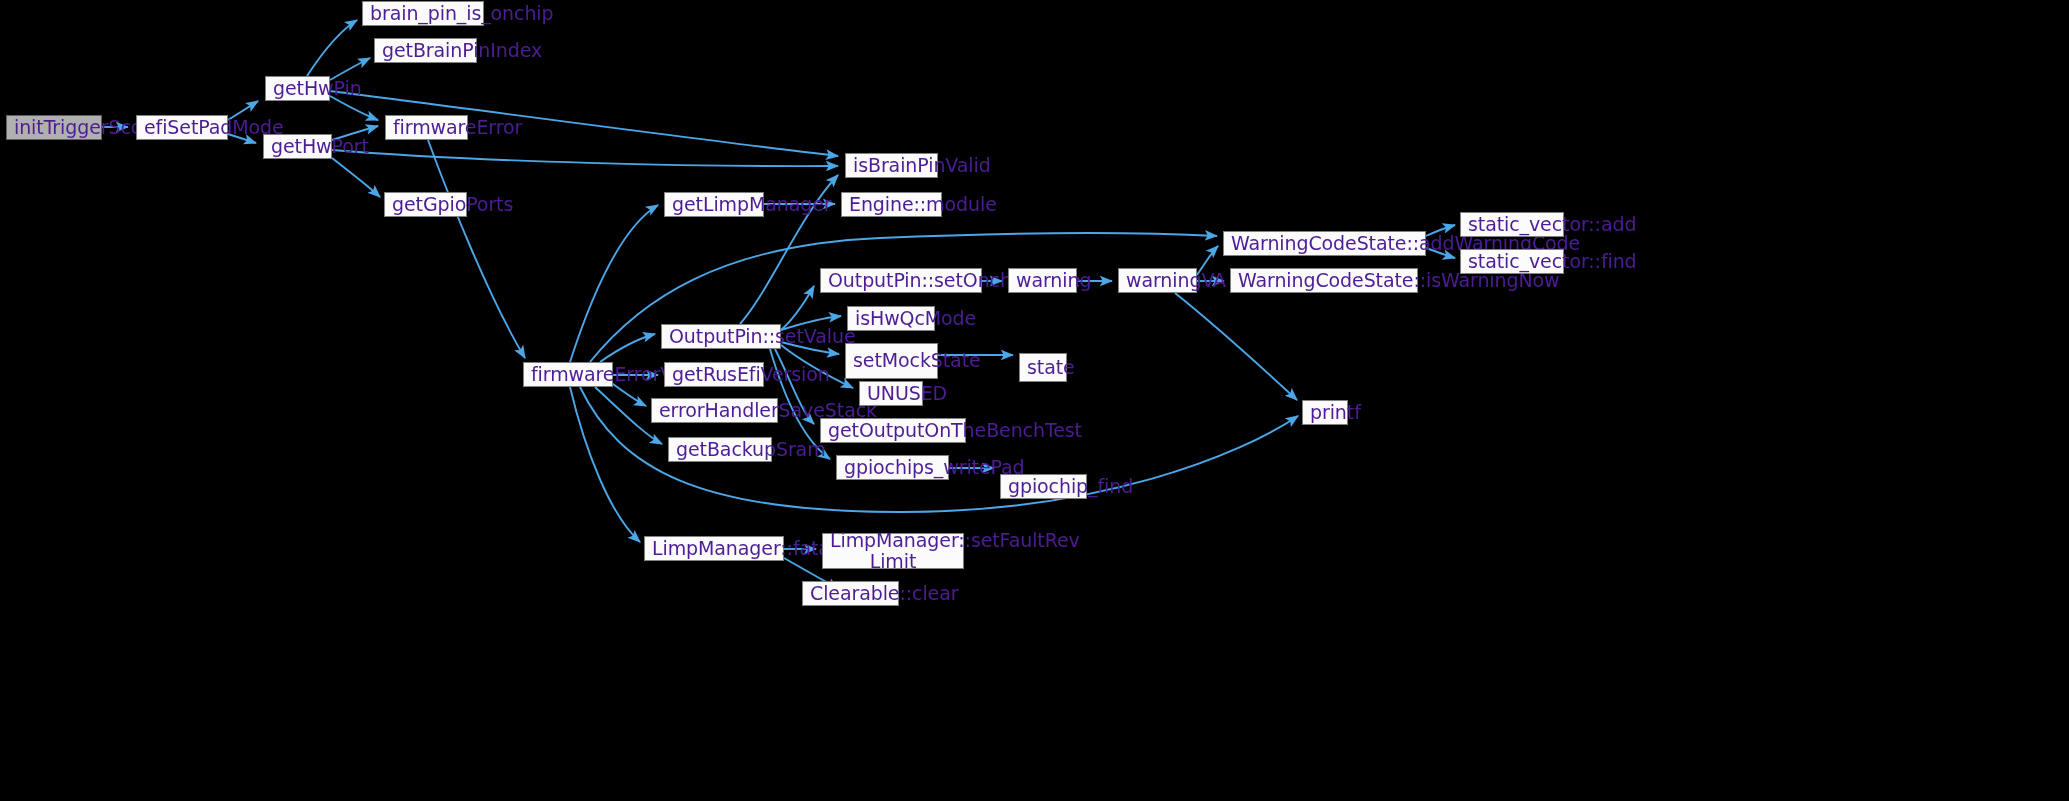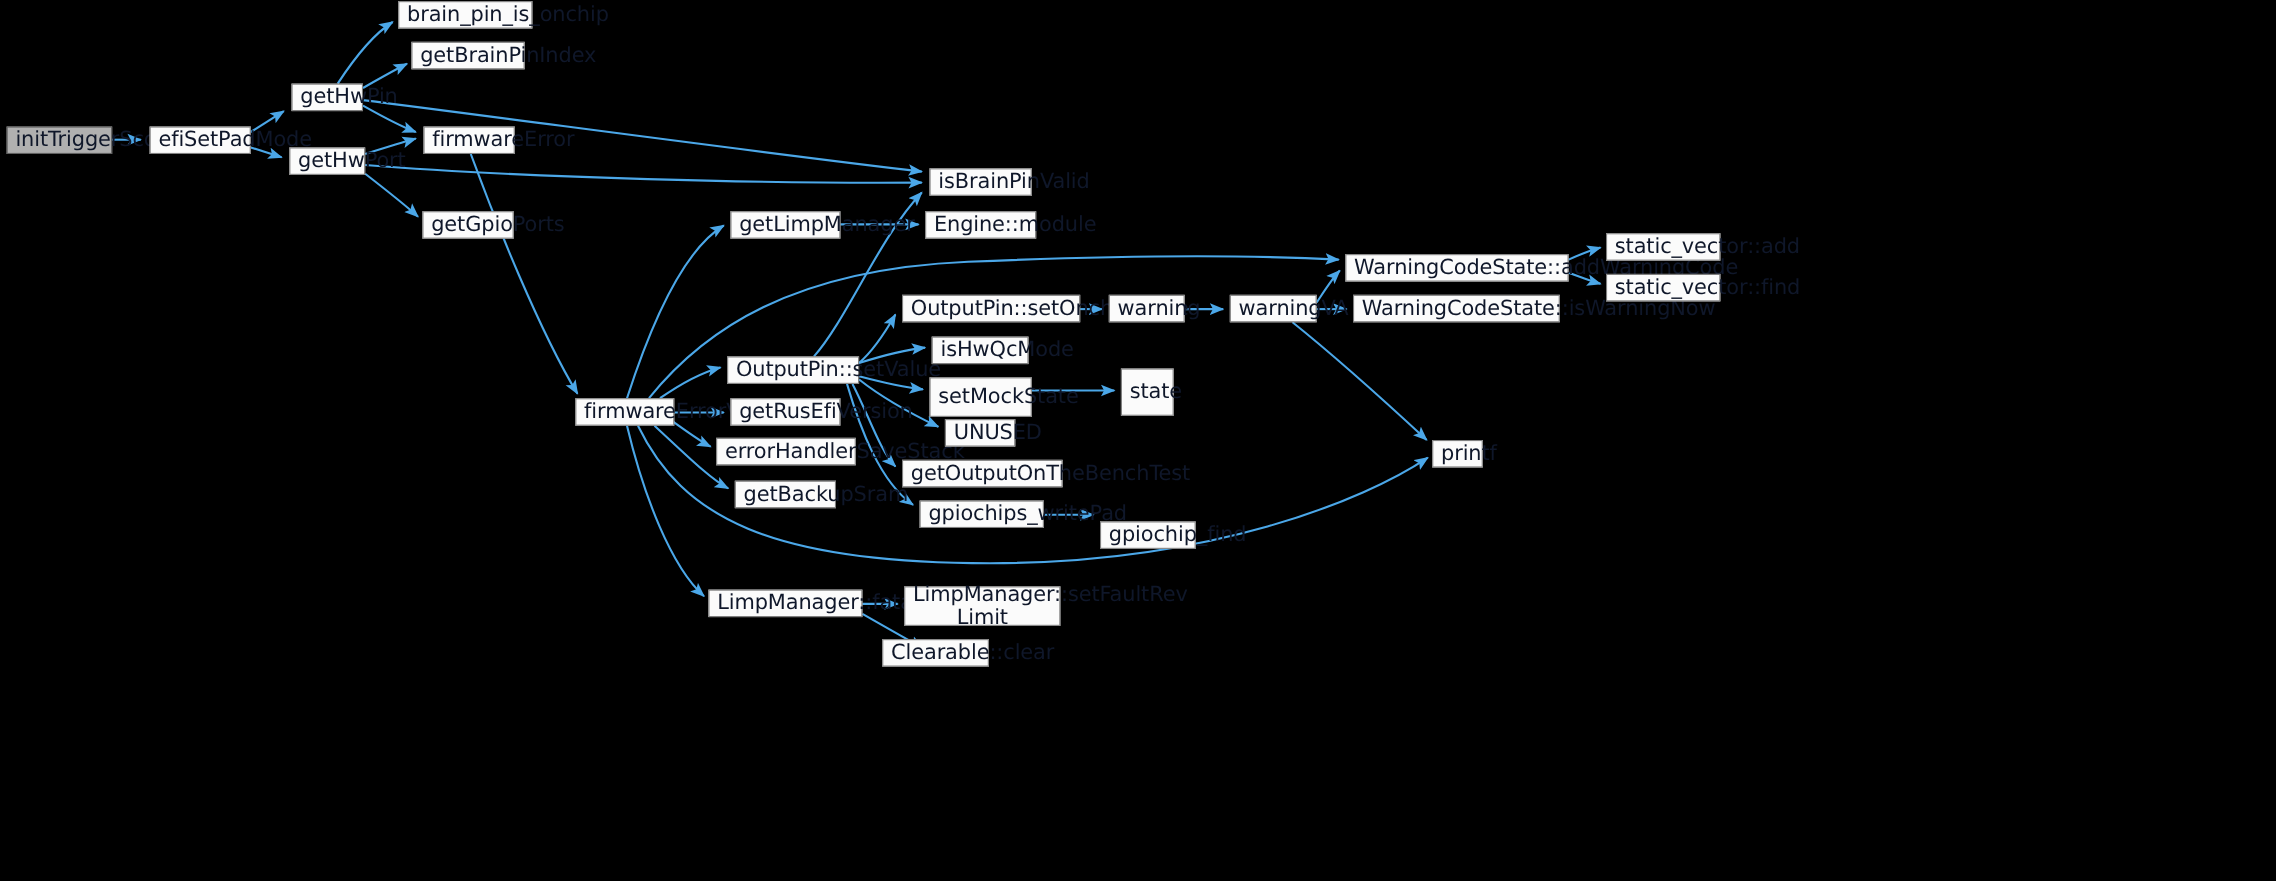--- a/index.html
+++ b/index.html
@@ -22,21 +22,21 @@
     top: 0;
     width: 2069px;
     height: 801px;
     pointer-events: none;
   }
   .node {
     position: absolute;
     box-sizing: border-box;
     background: #fbfbfb;
     border: 1px solid #808080;
-    color: #0f172a;
+    color: #4c1d95;
     font-size: 19px;
     line-height: 1.12;
     display: flex;
     align-items: center;
     justify-content: center;
     text-align: center;
     white-space: pre-line;
     padding: 0 7px;
     letter-spacing: -0.1px;
   }
@@ -109,31 +109,31 @@
       <div class="node" style="left: 374px; top: 38px; width: 103px; height: 25px;"><span class="node-label">getBrainPinIndex</span></div>
       <div class="node" style="left: 385px; top: 115px; width: 83px; height: 25px;"><span class="node-label">firmwareError</span></div>
       <div class="node" style="left: 384px; top: 192px; width: 83px; height: 25px;"><span class="node-label">getGpioPorts</span></div>
       <div class="node" style="left: 664px; top: 192px; width: 100px; height: 25px;"><span class="node-label">getLimpManager</span></div>
       <div class="node" style="left: 845px; top: 153px; width: 93px; height: 25px;"><span class="node-label">isBrainPinValid</span></div>
       <div class="node" style="left: 841px; top: 192px; width: 101px; height: 25px;"><span class="node-label">Engine::module</span></div>
       <div class="node" style="left: 523px; top: 362px; width: 90px; height: 25px;"><span class="node-label">firmwareErrorV</span></div>
       <div class="node" style="left: 661px; top: 324px; width: 120px; height: 25px;"><span class="node-label">OutputPin::setValue</span></div>
       <div class="node" style="left: 664px; top: 362px; width: 100px; height: 25px;"><span class="node-label">getRusEfiVersion</span></div>
       <div class="node" style="left: 651px; top: 398px; width: 127px; height: 25px;"><span class="node-label">errorHandlerSaveStack</span></div>
-      <div class="node" style="left: 668px; top: 437px; width: 92px; height: 25px;"><span class="node-label">getBackupSram</span></div>
+      <div class="node" style="left: 668px; top: 437px; width: 104px; height: 25px;"><span class="node-label">getBackupSram</span></div>
       <div class="node" style="left: 820px; top: 268px; width: 162px; height: 25px;"><span class="node-label">OutputPin::setOnchipValue</span></div>
       <div class="node" style="left: 847px; top: 306px; width: 88px; height: 25px;"><span class="node-label">isHwQcMode</span></div>
       <div class="node" style="left: 845px; top: 343px; width: 93px; height: 36px;"><span class="node-label">setMockState</span></div>
       <div class="node" style="left: 859px; top: 381px; width: 64px; height: 25px;"><span class="node-label">UNUSED</span></div>
       <div class="node" style="left: 820px; top: 418px; width: 146px; height: 25px;"><span class="node-label">getOutputOnTheBenchTest</span></div>
       <div class="node" style="left: 836px; top: 455px; width: 113px; height: 25px;"><span class="node-label">gpiochips_writePad</span></div>
       <div class="node" style="left: 1000px; top: 474px; width: 87px; height: 25px;"><span class="node-label">gpiochip_find</span></div>
       <div class="node" style="left: 1008px; top: 268px; width: 69px; height: 25px;"><span class="node-label">warning</span></div>
       <div class="node" style="left: 1118px; top: 268px; width: 79px; height: 25px;"><span class="node-label">warningVA</span></div>
-      <div class="node" style="left: 1019px; top: 335px; width: 48px; height: 43px;"><span class="node-label">state</span></div>
+      <div class="node" style="left: 1019px; top: 353px; width: 48px; height: 29px;"><span class="node-label">state</span></div>
       <div class="node" style="left: 1223px; top: 231px; width: 203px; height: 25px;"><span class="node-label">WarningCodeState::addWarningCode</span></div>
       <div class="node" style="left: 1230px; top: 268px; width: 188px; height: 25px;"><span class="node-label">WarningCodeState::isWarningNow</span></div>
       <div class="node" style="left: 1460px; top: 212px; width: 104px; height: 25px;"><span class="node-label">static_vector::add</span></div>
       <div class="node" style="left: 1460px; top: 249px; width: 104px; height: 25px; text-align: right;"><span class="node-label">static_vector::find</span></div>
       <div class="node" style="left: 1302px; top: 400px; width: 46px; height: 25px;"><span class="node-label">printf</span></div>
       <div class="node" style="left: 644px; top: 536px; width: 140px; height: 25px;"><span class="node-label">LimpManager::fatalError</span></div>
       <div class="node" style="left: 822px; top: 533px; width: 142px; height: 36px;"><span class="node-label">LimpManager::setFaultRev
 Limit</span></div>
       <div class="node" style="left: 802px; top: 581px; width: 97px; height: 25px;"><span class="node-label">Clearable::clear</span></div>
     </div>

